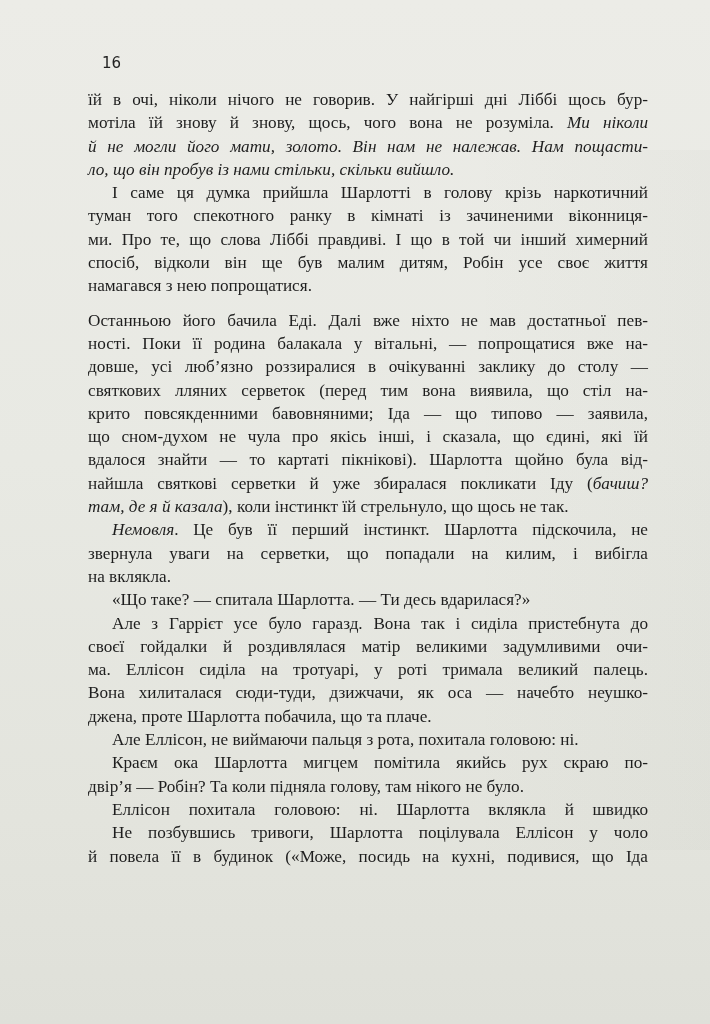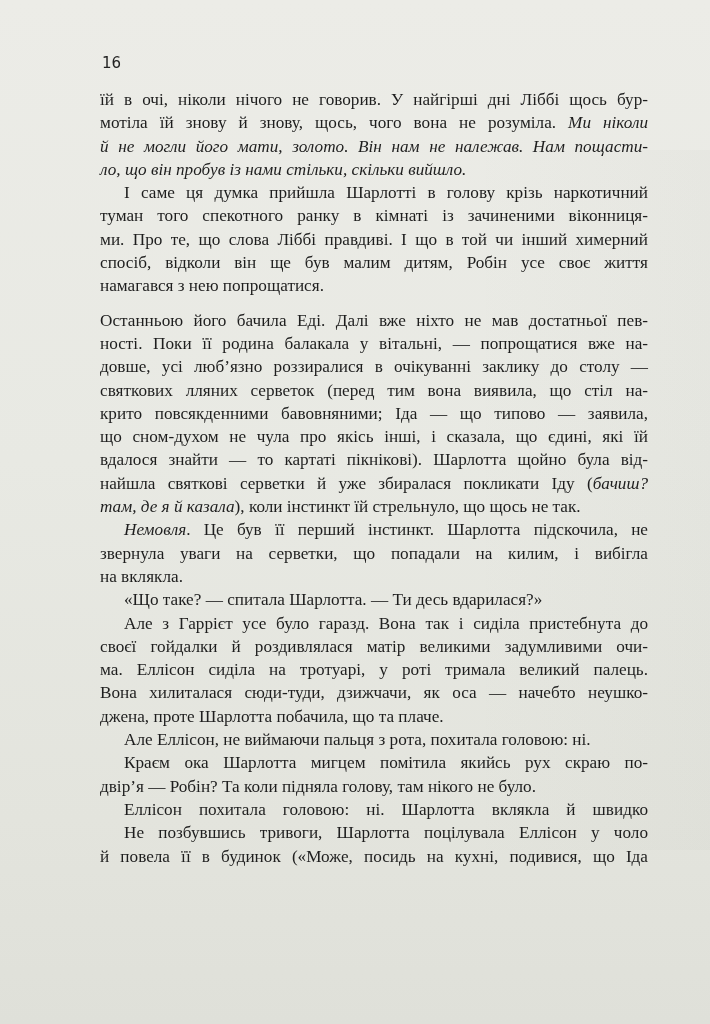--- a/index.html
+++ b/index.html
@@ -36,21 +36,20 @@
       width: 560px;
       font-size: 17.2px;
       line-height: 23.3px;
     }
     .line {
       display: block;
       white-space: nowrap;
       height: 23.3px;
       text-align: justify;
       text-align-last: justify;
-      margin-left: 12px;
     }
     .line.last {
       text-align-last: left;
       font-family: Liberation Serif, serif;
     }
     .line.indent {
       padding-left: 24px;
     }
     .gap {
       height: 11px;

